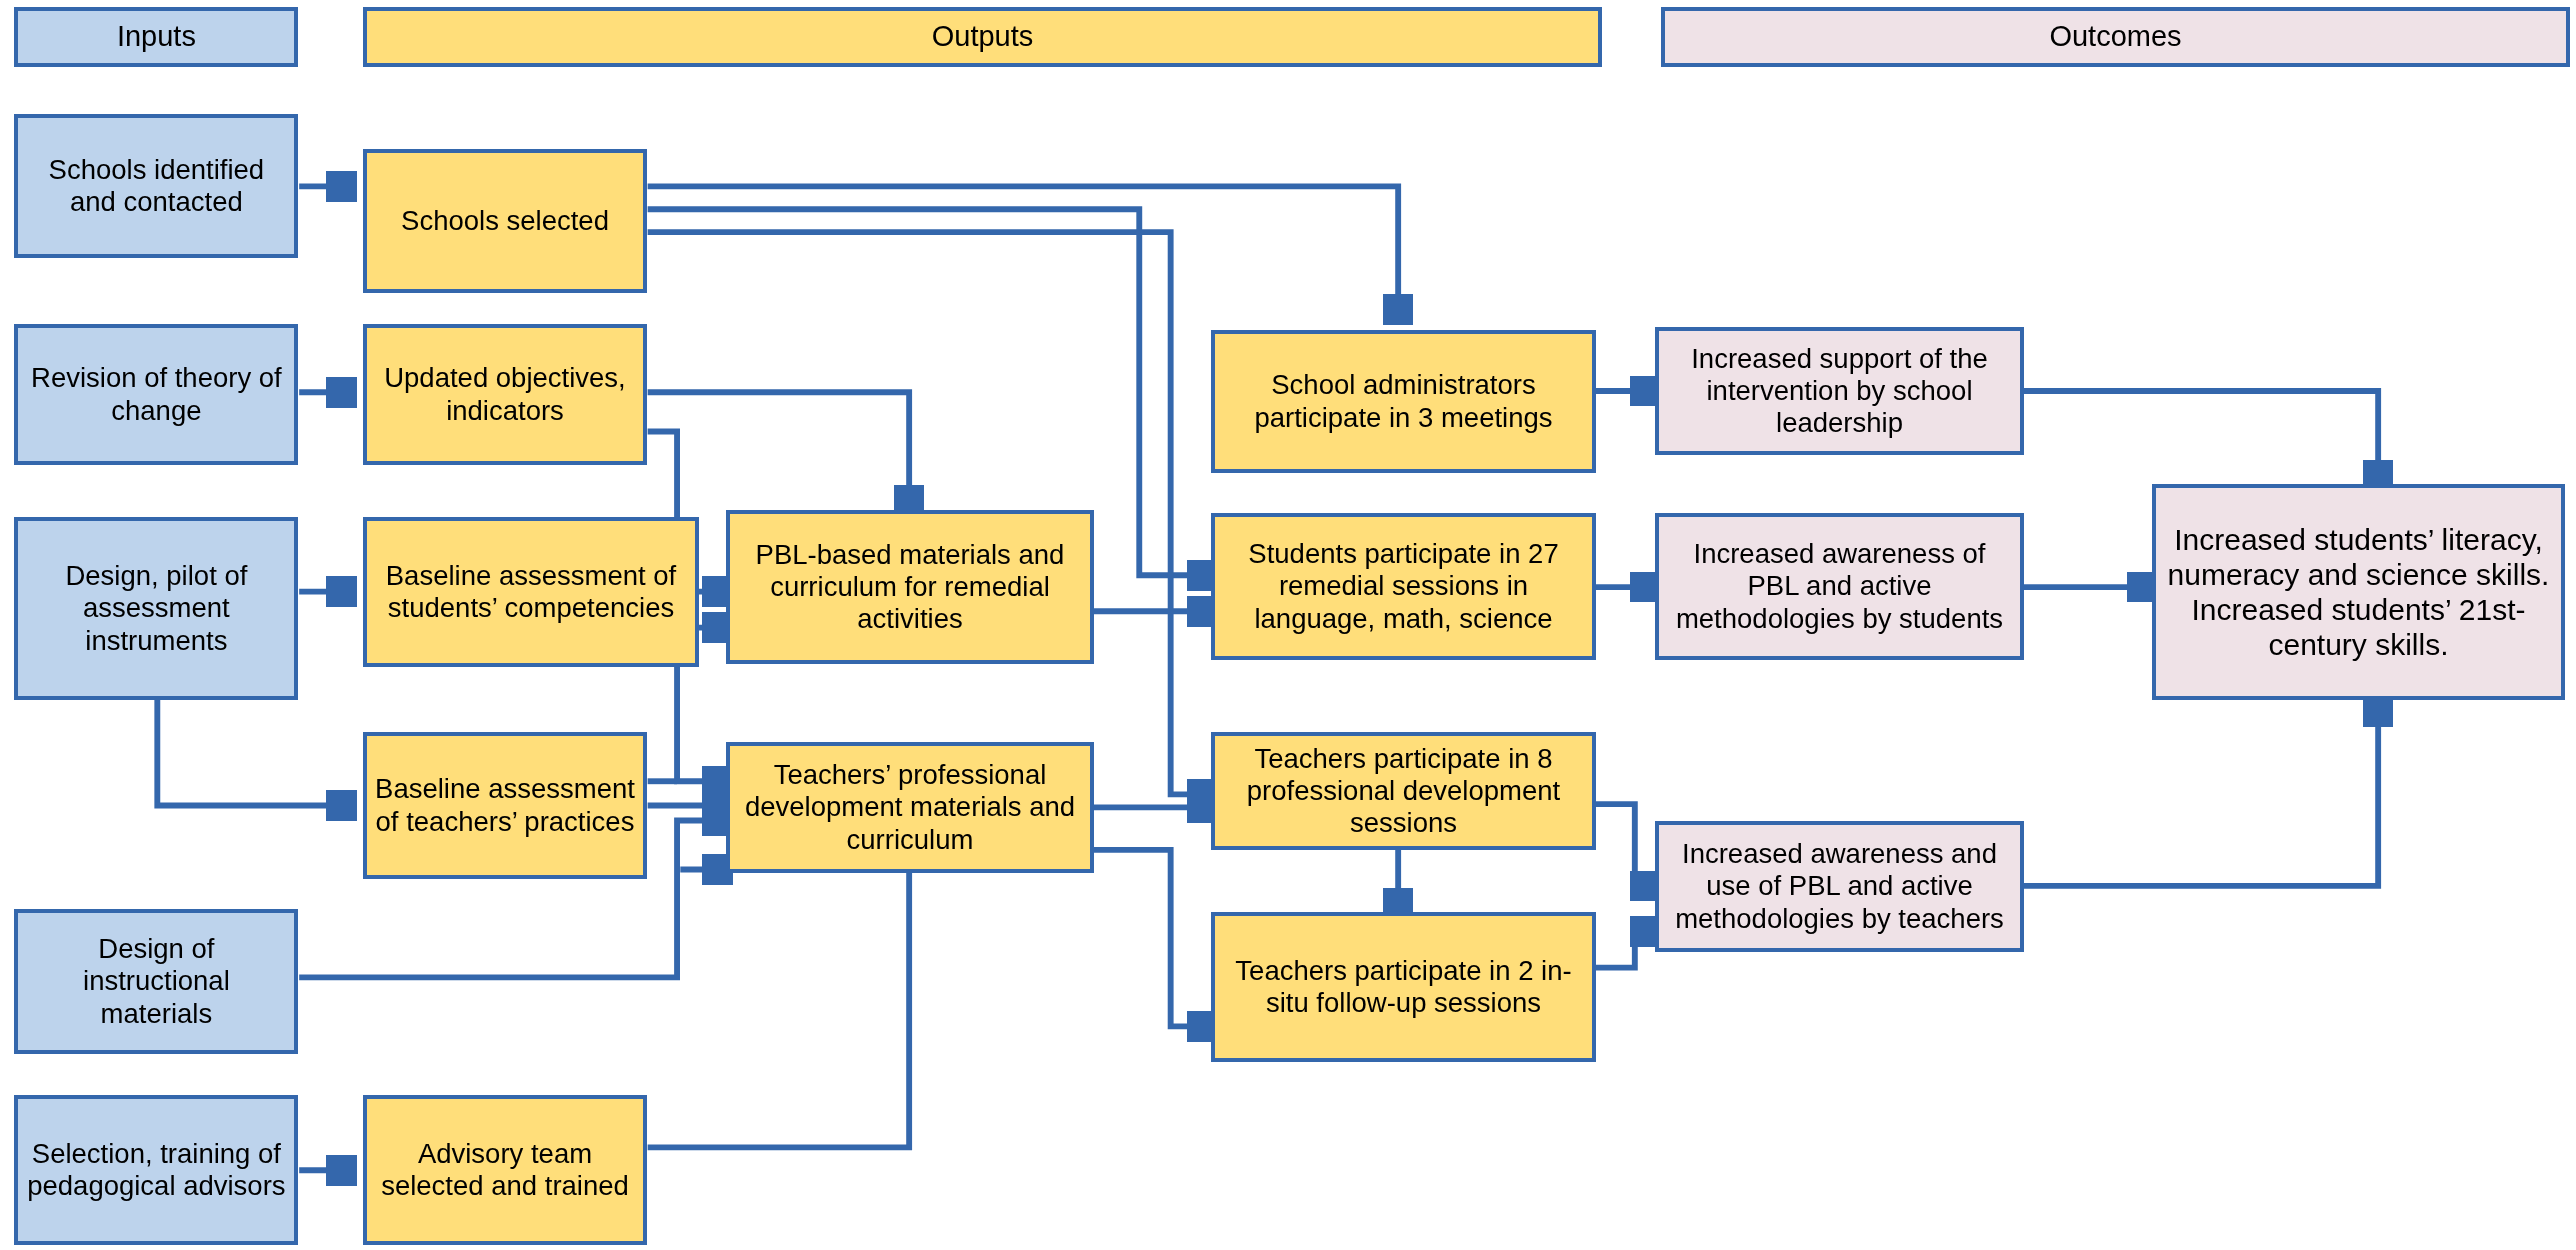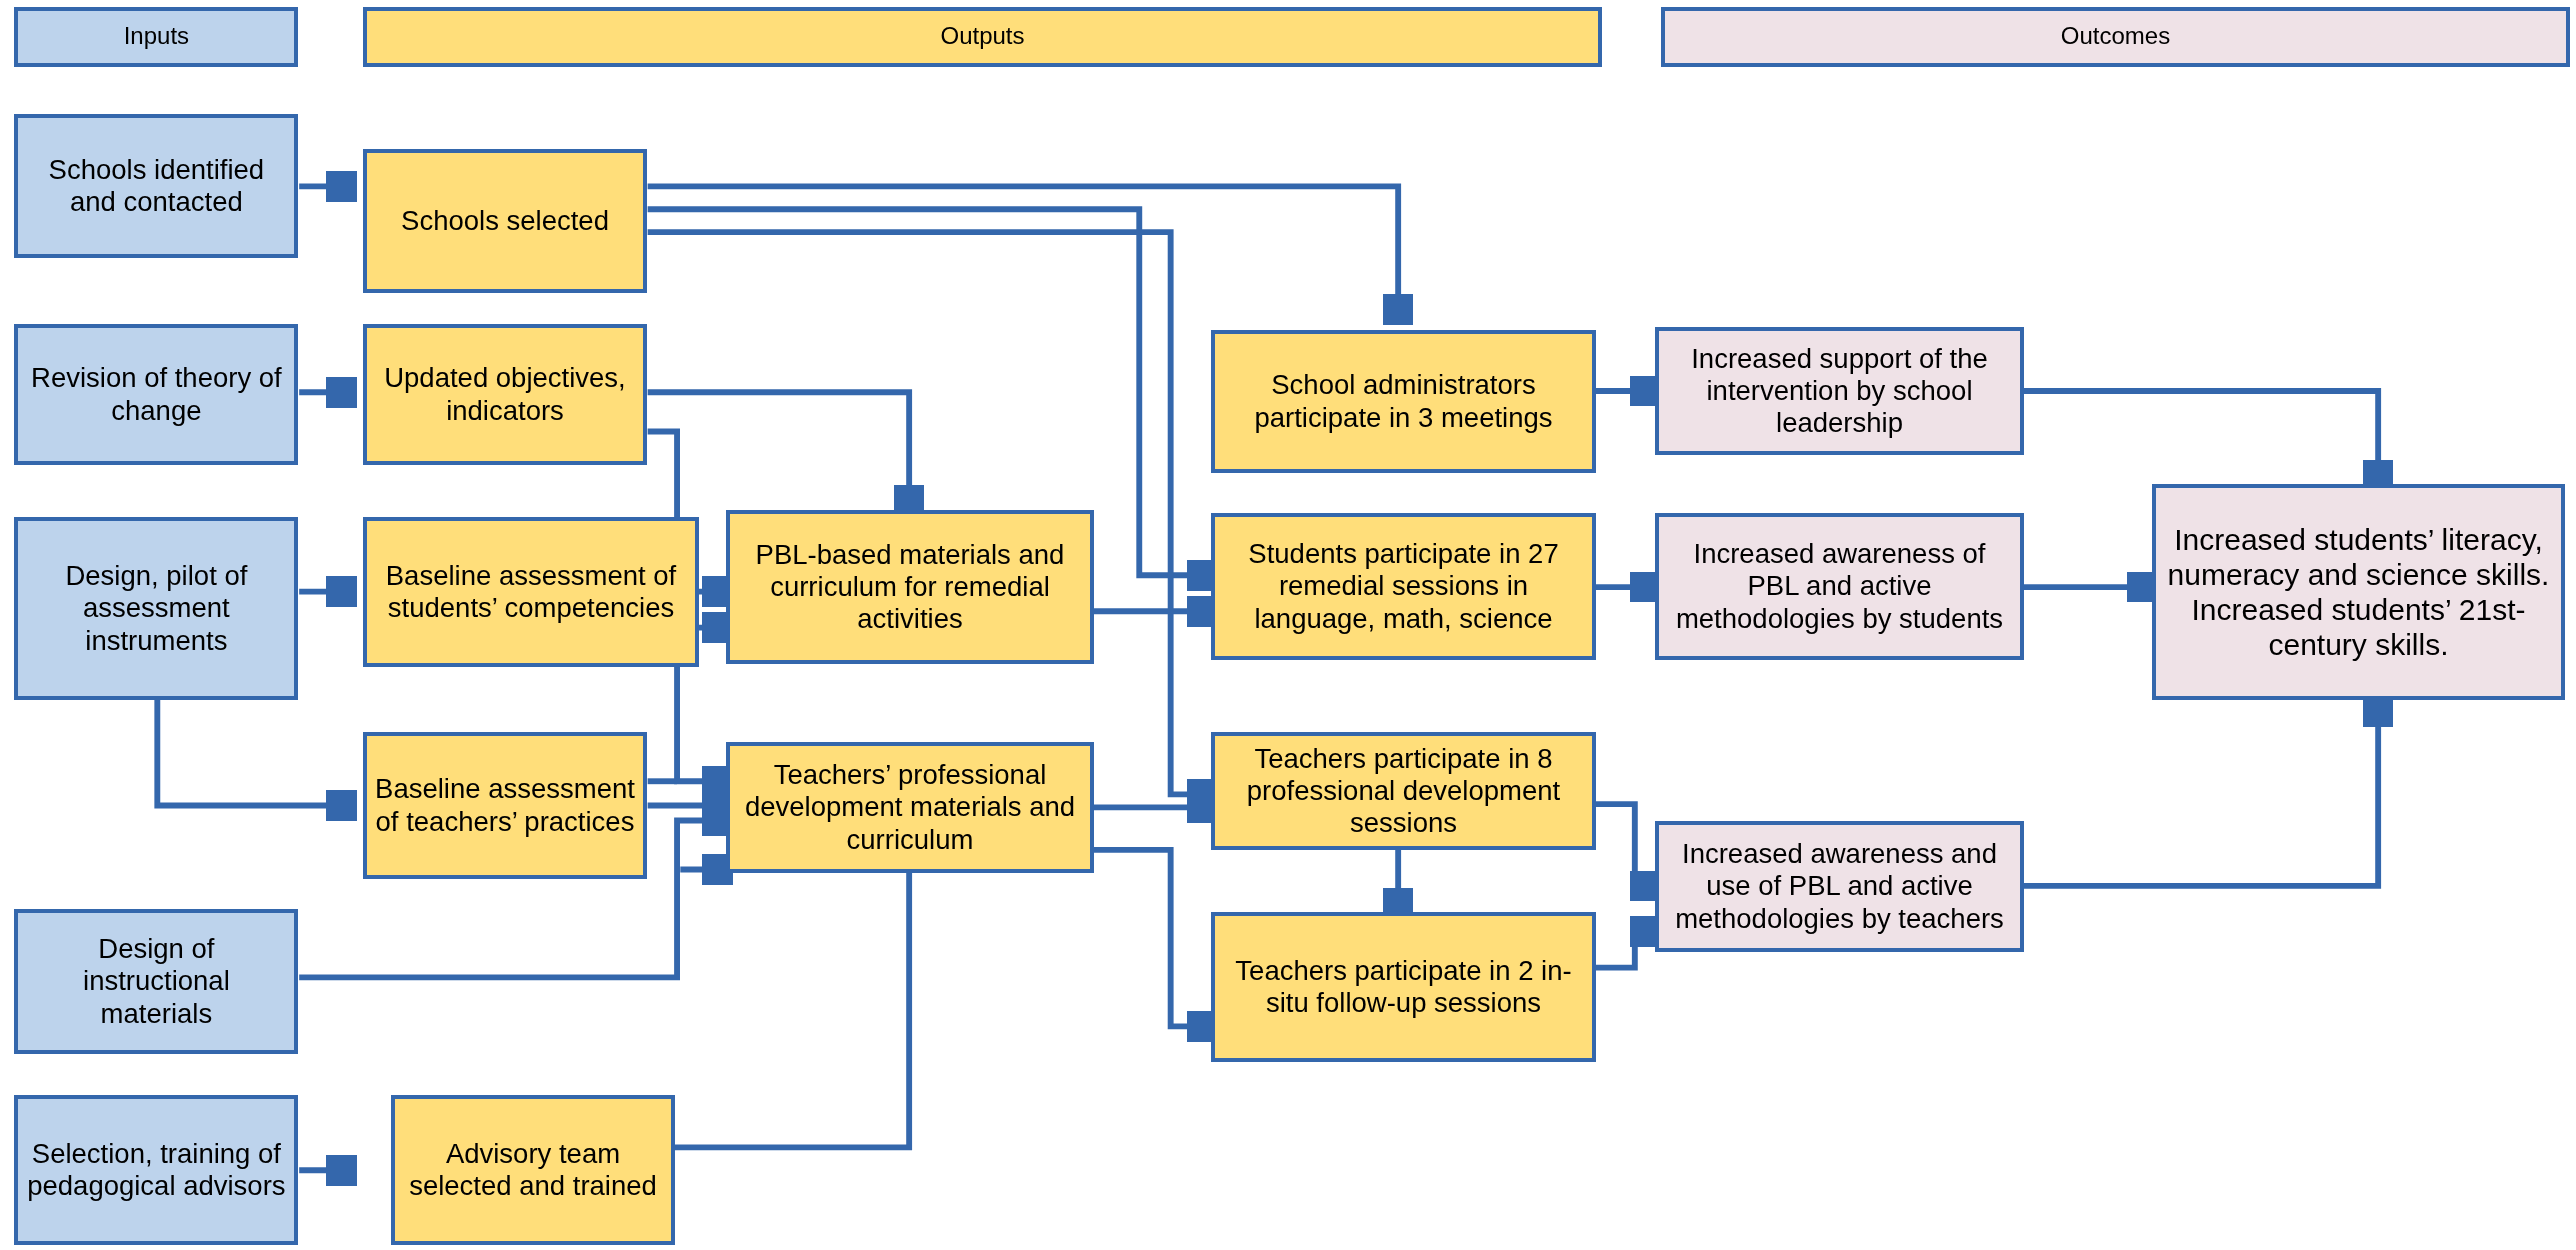--- a/index.html
+++ b/index.html
@@ -4,21 +4,21 @@
 <style>
   html,body{margin:0;padding:0;background:#ffffff;}
   body{font-family:"Liberation Sans","DejaVu Sans",sans-serif;}
   #stage{position:relative;width:2576px;height:1250px;background:#fff;overflow:hidden;}
   .box{position:absolute;box-sizing:border-box;border:4.6px solid #3467AC;
        display:flex;align-items:center;justify-content:center;text-align:center;
        color:#000;line-height:1.17;padding:2.6px 6.5px;}
   .blue{background:#BDD3EC;}
   .yellow{background:#FFDE7A;}
   .pink{background:#EFE2E7;}
-  .hdr{font-size:24px;}
+  .hdr{font-size:29px;}
   .node{font-size:27.5px;}
   .big{font-size:30px;}
   svg.wires{position:absolute;left:0;top:0;width:2576px;height:1250px;pointer-events:none;}
   svg.wires path,svg.wires line{fill:none;stroke:#3467AC;stroke-width:9;}
 </style>
 </head>
 <body>
 
 <div id="stage">
 
@@ -101,21 +101,21 @@
   <div class="box blue node" style="left:14.4px;top:1095px;width:284px;height:150px;">Selection, training of pedagogical advisors</div>
 
   <div class="box yellow node" style="left:363px;top:114px;width:284px;height:144px;margin-top:35px;">Schools selected</div>
 
   <div class="box yellow node" style="left:363px;top:324px;width:284px;height:141px;">Updated objectives, indicators</div>
 
   <div class="box yellow node" style="left:363px;top:517px;width:336px;height:150px;">Baseline assessment of students’ competencies</div>
 
   <div class="box yellow node" style="left:363px;top:732px;width:284px;height:147px;">Baseline assessment of teachers’ practices</div>
 
-  <div class="box yellow node" style="left:363px;top:1095px;width:284px;height:150px;margin-left:28px;">Advisory team selected and trained</div>
+  <div class="box yellow node" style="left:363px;top:1095px;width:284px;height:150px;">Advisory team selected and trained</div>
 
   <div class="box yellow node" style="left:726px;top:510px;width:368px;height:154px;">PBL-based materials and curriculum for remedial activities</div>
 
   <div class="box yellow node" style="left:726px;top:742px;width:368px;height:131px;">Teachers’ professional development materials and curriculum</div>
 
   <div class="box yellow node" style="left:1211px;top:330px;width:385px;height:143px;">School administrators participate in 3 meetings</div>
 
   <div class="box yellow node" style="left:1211px;top:513px;width:385px;height:147px;">Students participate in 27 remedial sessions in language, math, science</div>
 
   <div class="box yellow node" style="left:1211px;top:732px;width:385px;height:118px;">Teachers participate in 8 professional development sessions</div>

